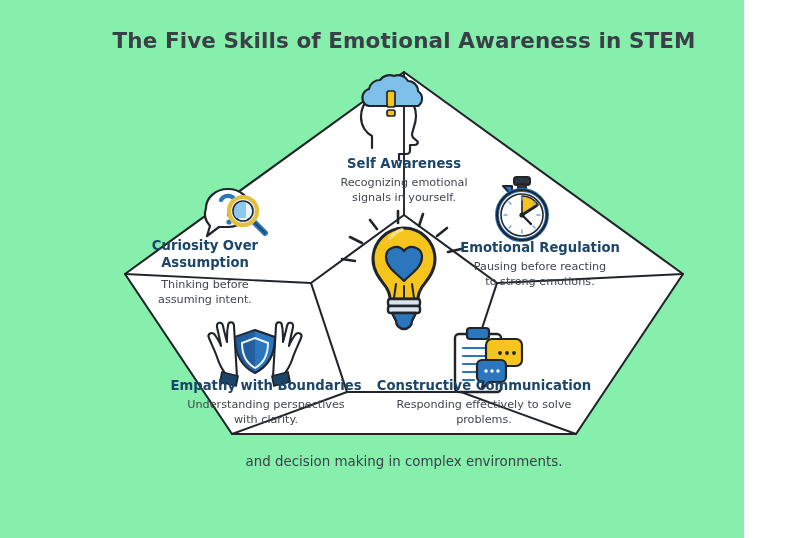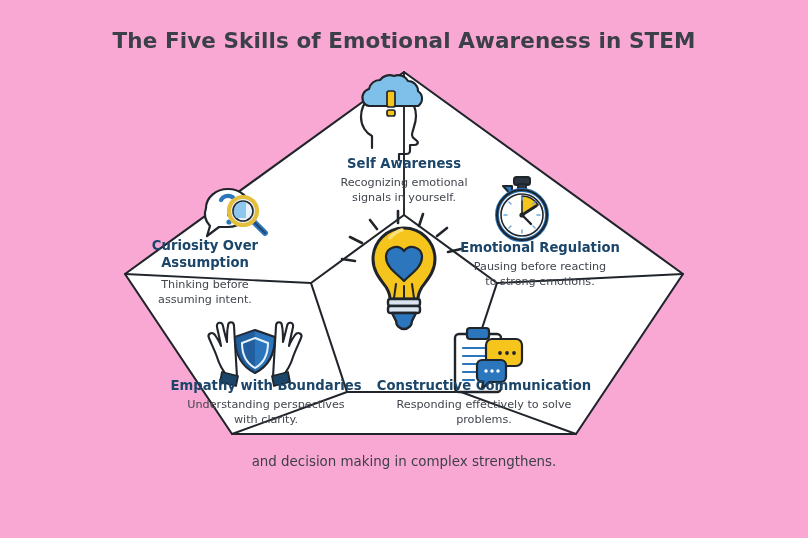--- a/index.html
+++ b/index.html
@@ -9,23 +9,23 @@
   }
   body {
     width: 808px;
     height: 538px;
     overflow: hidden;
     font-family: "DejaVu Sans", "Liberation Sans", sans-serif;
     position: relative;
   }
   #stage {
     position: relative;
-    width: 808px;
+    width: 744px;
     height: 538px;
-    background: #f9a8d4;
+    background: #86efac;
   }
   .title {
     position: absolute;
     left: 0;
     top: 28px;
     width: 808px;
     text-align: center;
     font-size: 21.5px;
     font-weight: bold;
     color: #3b3f48;
@@ -301,16 +301,16 @@
         </g>
       </g>
       <text class="seg-title" x="484" y="390" text-anchor="middle">Constructive Communication</text>
       <text class="seg-desc" x="484" y="408" text-anchor="middle">Responding effectively to solve</text>
       <text class="seg-desc" x="484" y="423" text-anchor="middle">problems.</text>
     </g>
 
   </svg>
 
   <div class="footer">
-    <div>and decision making in complex strengthens.</div>
+    <div>and decision making in complex environments.</div>
   </div>
 
 </div>
 
 </body></html>

